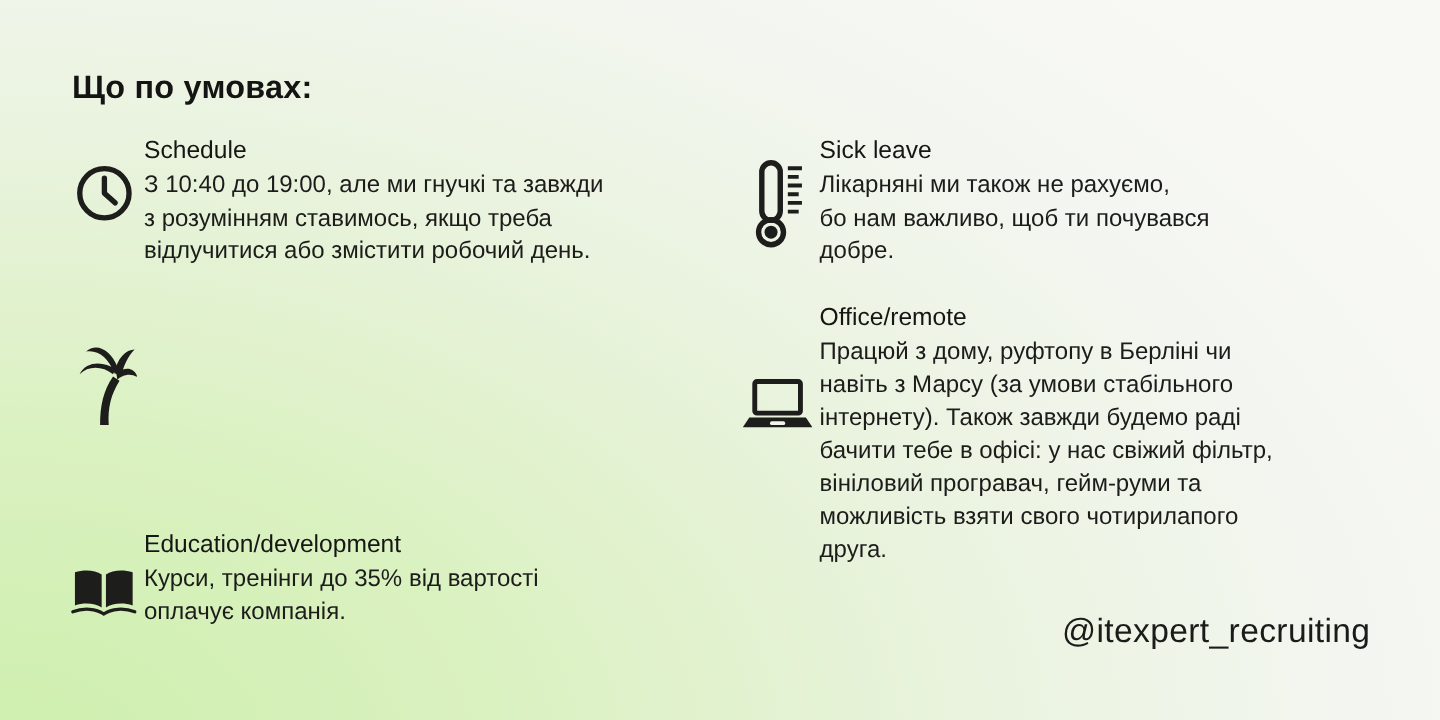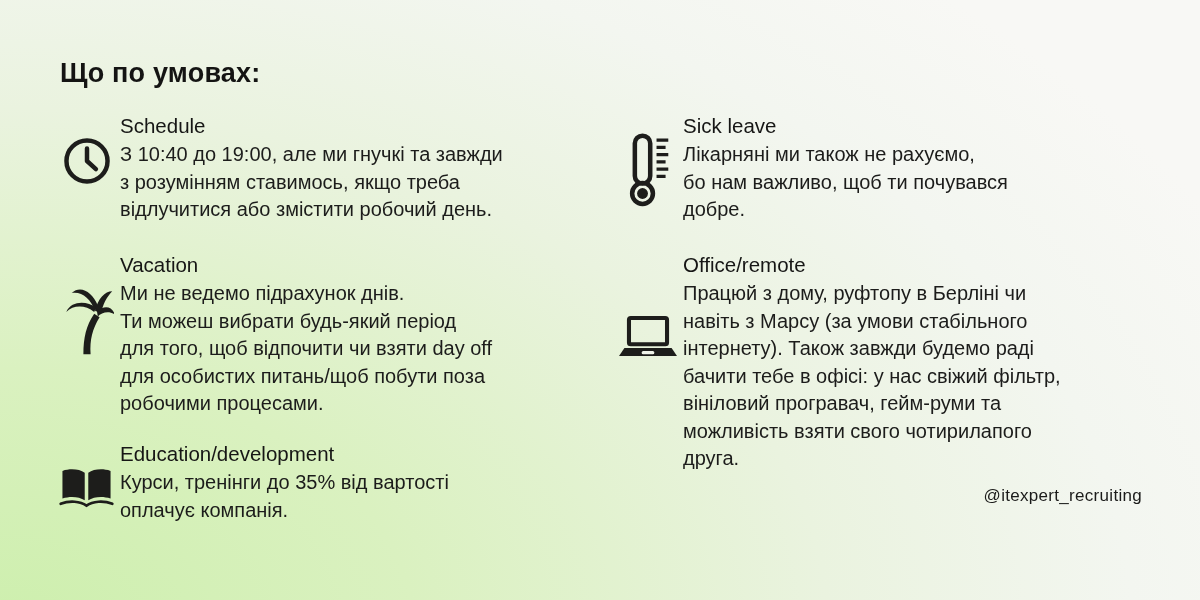--- a/index.html
+++ b/index.html
@@ -48,22 +48,22 @@
   }
   .item p {
     font-size: 20px;
     line-height: 27.5px;
     white-space: pre-line;
     color: #1c1c1b;
   }
   .handle {
     position: absolute;
     right: 58px;
-    top: 486px;
-    font-size: 17px;
+    top: 510px;
+    font-size: 28px;
     color: #1b1b1a;
     letter-spacing: 0.3px;
   }
   .icon svg { display: block; }
 </style>
 </head>
 <body>
 
 <div class="canvas">
 
@@ -93,31 +93,23 @@
           <g fill="#1d1d1b">
             <path d="M26 78 C26 60 29 46 38 33 L44 37 C36 50 33 62 34 78 Z"></path>
             <path d="M39 30 C42 16 50 8 58 8 C52 14 47 24 46 32 Z"></path>
             <path d="M39 30 C34 16 24 8 13 10 C23 1 36 9 42 24 Z"></path>
             <path d="M38 31 C28 23 15 23 7 31 C13 18 30 19 40 26 Z"></path>
             <path d="M41 30 C50 23 58 25 61 34 C54 29 46 32 42 36 Z"></path>
           </g>
         </svg>
       </span>
     </div>
-    <div class="text-col">
-      <h2>Vacation</h2>
-      <p>Ми не ведемо підрахунок днів.
-Ти можеш вибрати будь-який період
-для того, щоб відпочити чи взяти day off
-для особистих питань/щоб побути поза
-робочими процесами.</p>
-    </div>
   </section>
 
-  <section class="item left" style="left:53px; top:440px; width:545px;">
+  <section class="item left" style="left:53px; top:440px; width:545px;align-items:center;">
     <div class="icon-col" style="padding-top:28px;">
       <span class="icon">
         <svg width="57" height="45" viewBox="0 0 64 50">
           <path d="M5 3 C14 0 24 1 30 5 L30 36 C24 32 14 31 5 34 Z" fill="#1d1d1b"></path>
           <path d="M59 3 C50 0 40 1 34 5 L34 36 C40 32 50 31 59 34 Z" fill="#1d1d1b"></path>
           <path d="M3 40 C13 36 25 37 32 42 C39 37 51 36 61 40" fill="none" stroke="#1d1d1b" stroke-width="3" stroke-linecap="round"></path>
         </svg>
       </span>
     </div>
     <div class="text-col">

